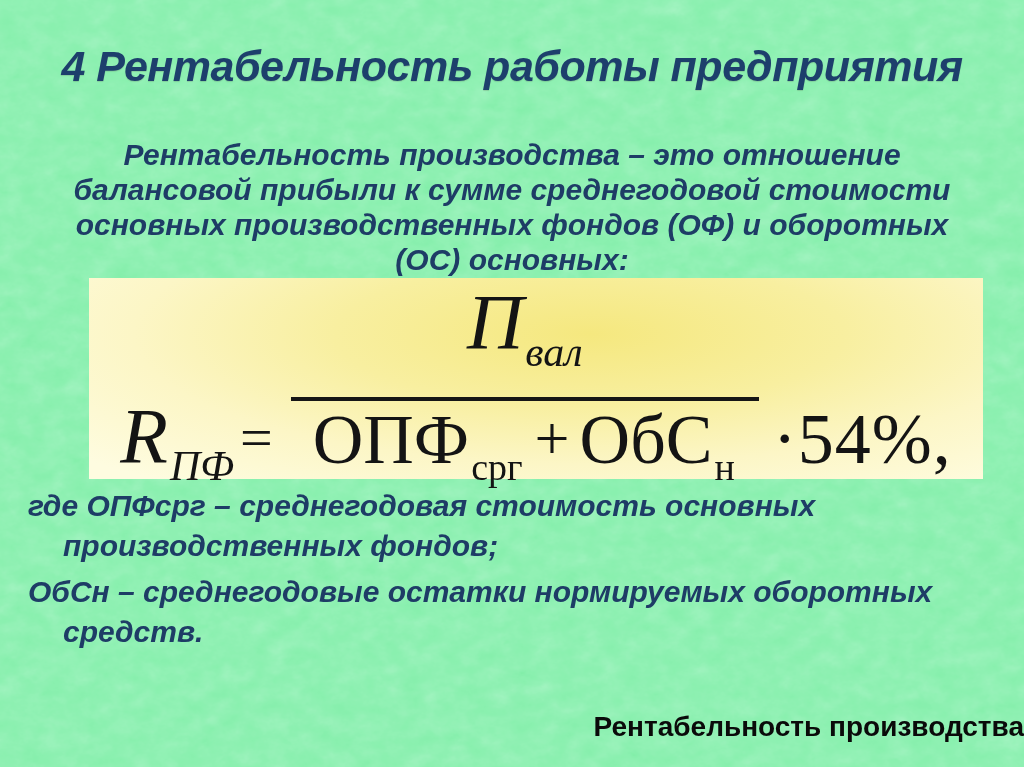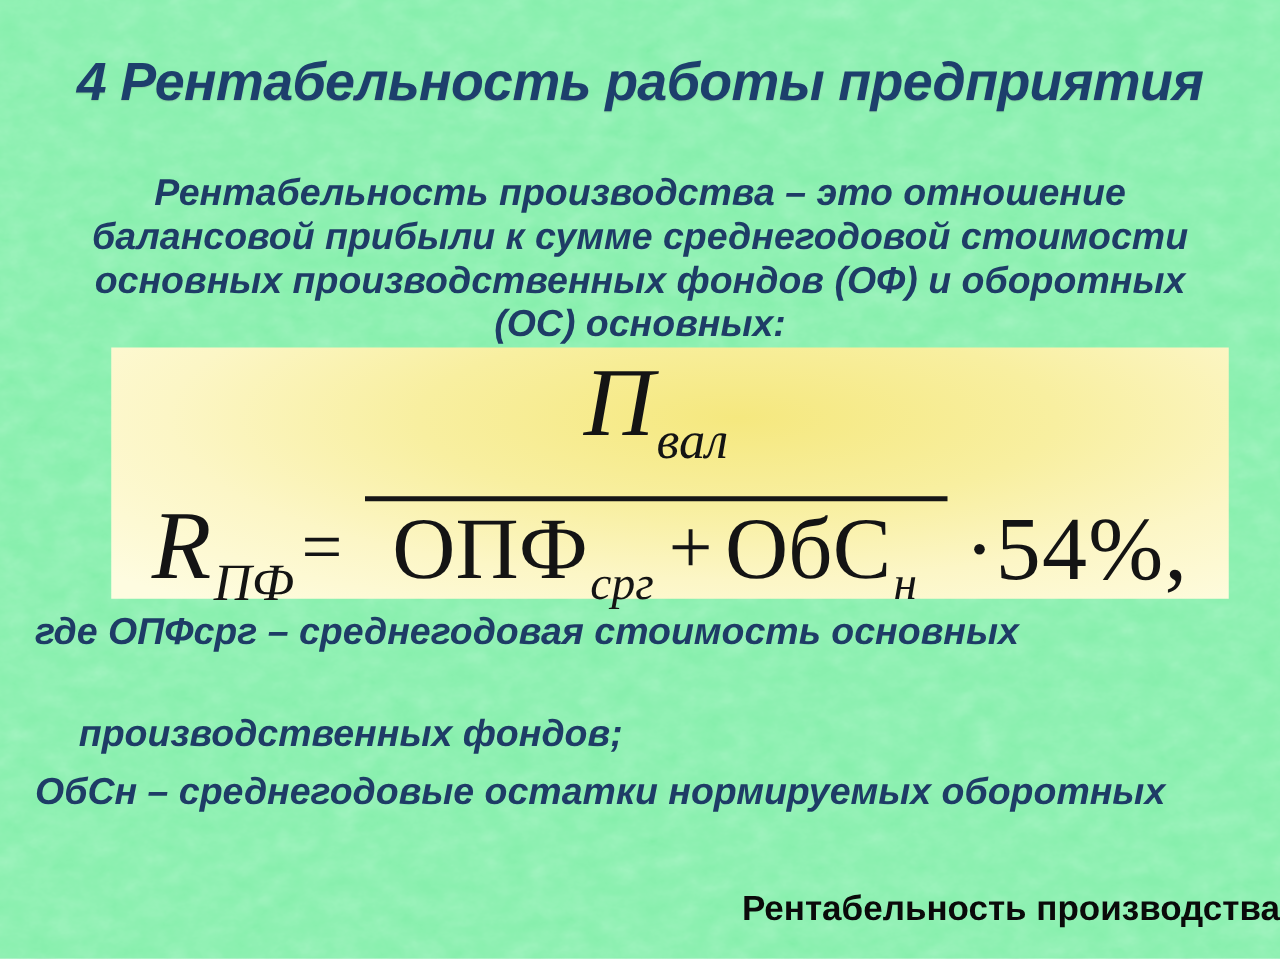--- a/index.html
+++ b/index.html
@@ -63,36 +63,36 @@
     white-space: nowrap;
   }
   .t-big  { font-size: 78px; line-height: 1; font-style: italic; }
   .t-sub  { font-size: 42px; line-height: 1; font-style: italic;
             position: relative; top: 0.45em; margin-left: 2px; }
   .f-eq   { font-size: 58px; margin: 0 14px 0 6px; position: relative; top: -4px; }
   .frac   { display: inline-flex; flex-direction: column; align-items: center; margin: 0 4px; gap: 32px; }
   .frac-num { padding: 0 10px 4px; }
   .frac-den { border-top: 4px solid #161616; padding: 4px 22px 0; }
   .d-big  { font-size: 70px; line-height: 1; }
-  .d-sub  { font-size: 38px; line-height: 1; font-style: italic;
+  .d-sub  { font-size: 38px; line-height: 1; 
             position: relative; top: 0.45em; margin: 16px 2px; }
   .d-plus { font-size: 62px; line-height: 1; margin: 0 10px; position: relative; top: -4px; }
   .f-tail { font-size: 72px; line-height: 1; margin-left: 10px; letter-spacing: 1px; }
 
   .definitions {
     position: absolute;
     top: 486px; left: 28px; right: 20px;
     font-size: 30px;
     font-weight: bold;
     font-style: italic;
     color: #1e3c66;
     line-height: 40px;
   }
   .def-item { margin-bottom: 6px; }
-  .def-line2 { margin-left: 35px; margin-top: 42px; }
+  .def-line2 { margin-left: 35px; }
 
   .footer {
     position: absolute;
     top: 711px; left: 0; right: 0;
     text-align: right;
     font-size: 28px;
     font-weight: bold;
     color: #0a0a0a;
   }
 </style>
@@ -138,19 +138,20 @@
       </div>
     </div>
 
     <div class="definitions">
       <div class="def-item">
         <div>где ОПФсрг – среднегодовая стоимость основных</div>
         <div class="def-line2">производственных фондов;</div>
       </div>
       <div class="def-item">
         <div>ОбСн – среднегодовые остатки нормируемых оборотных</div>
+        <div class="def-line2">средств.</div>
       </div>
     </div>
 
     <div class="footer">Рентабельность производства</div>
 
   </div>
 </div>
 
 </body></html>

